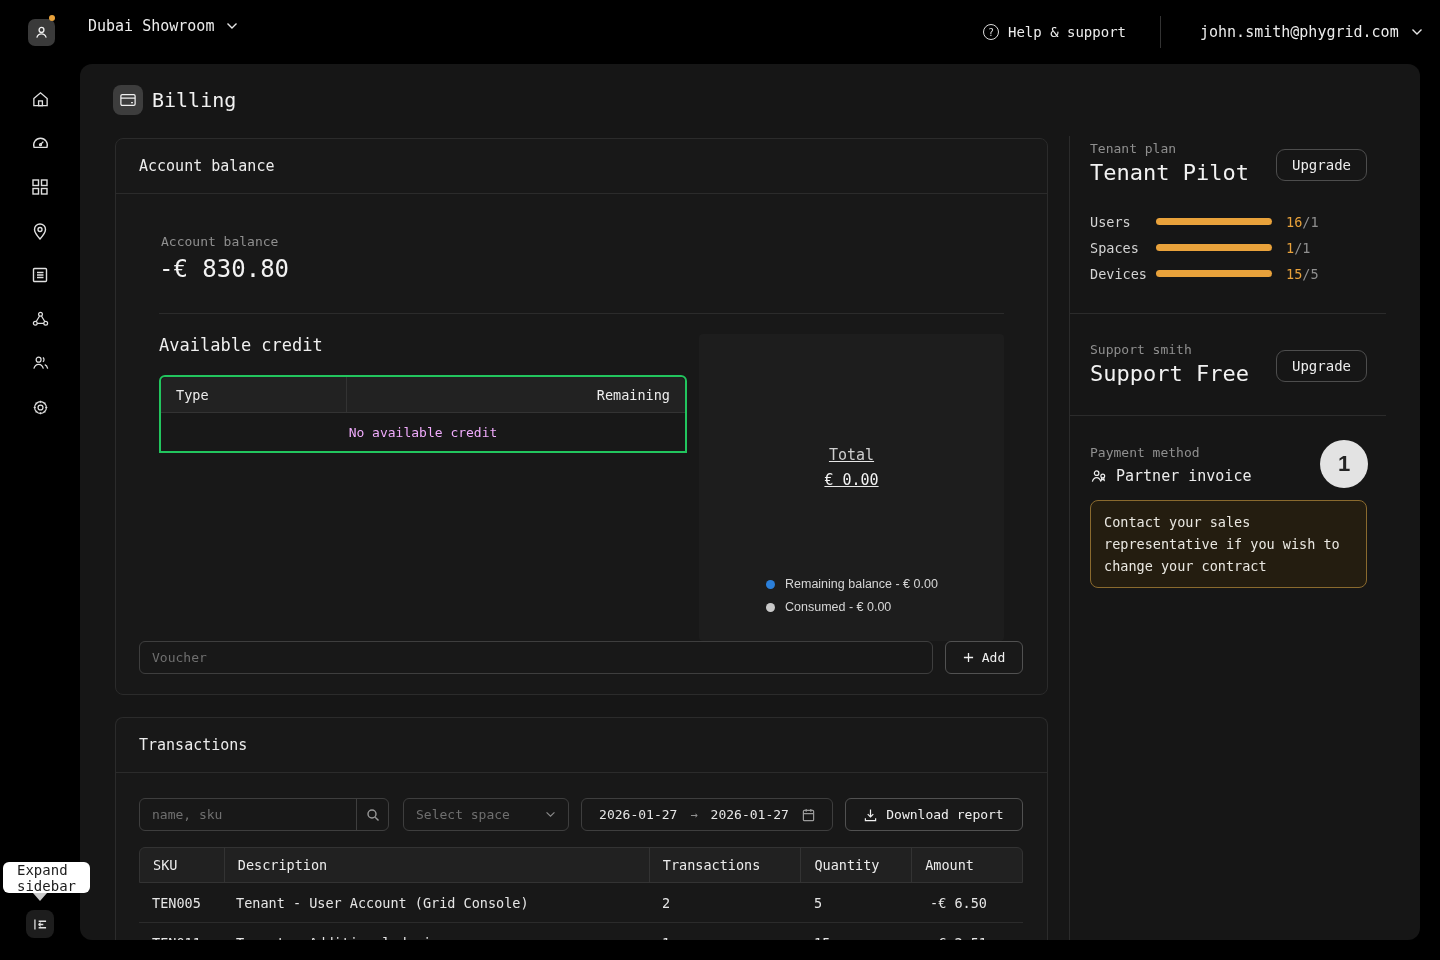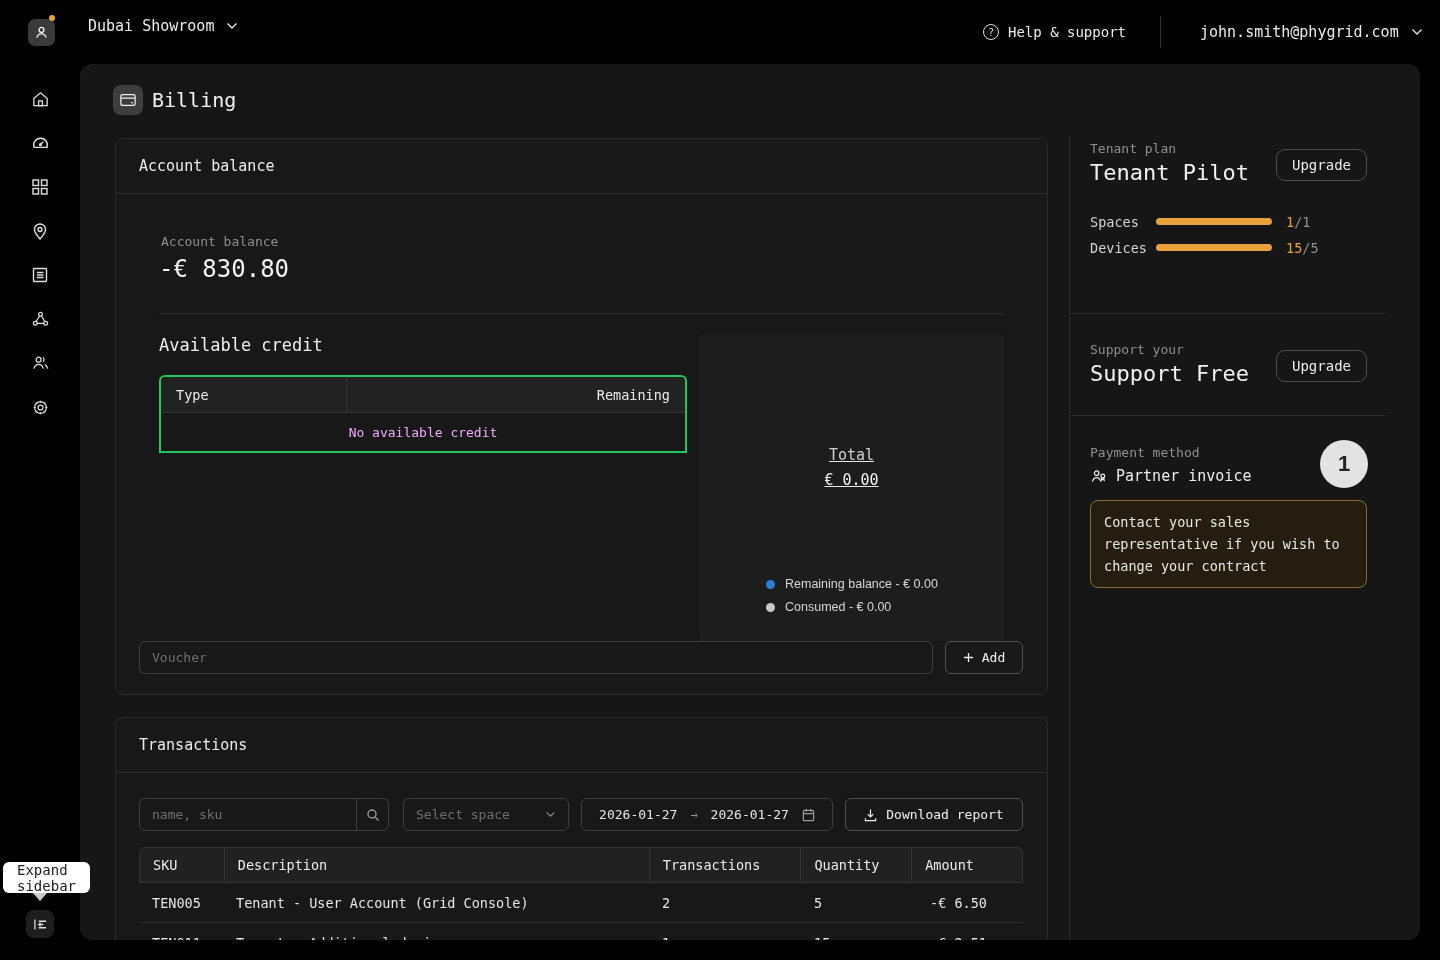--- a/index.html
+++ b/index.html
@@ -388,34 +388,39 @@
   </div>
 
   <div class="v-divider"></div>
 
   <div class="side-label" style="left:1010px; top:77px;">Tenant plan</div>
   <div class="side-big" style="left:1010px; top:96px;">Tenant Pilot</div>
   <div class="upgrade-btn" style="left:1196px; top:85px;">Upgrade</div>
 
   <div class="usage">
     <div class="usage-row">
+      <span class="usage-label">Users</span>
+      <span class="usage-bar"></span>
+      <span class="usage-val"><span class="used">16</span><span>/1</span></span>
+    </div>
+    <div class="usage-row">
       <span class="usage-label">Spaces</span>
       <span class="usage-bar"></span>
       <span class="usage-val"><span class="used">1</span><span>/1</span></span>
     </div>
     <div class="usage-row">
       <span class="usage-label">Devices</span>
       <span class="usage-bar"></span>
       <span class="usage-val"><span class="used">15</span><span>/5</span></span>
     </div>
   </div>
 
   <div class="divider-h" style="left:990px; width:316px; top:249px;"></div>
 
-  <div class="side-label" style="left:1010px; top:278px;">Support your</div>
+  <div class="side-label" style="left:1010px; top:278px;">Support smith</div>
   <div class="side-big" style="left:1010px; top:297px;">Support Free</div>
   <div class="upgrade-btn" style="left:1196px; top:286px;">Upgrade</div>
 
   <div class="divider-h" style="left:990px; width:316px; top:351px;"></div>
 
   <div class="side-label" style="left:1010px; top:381px;">Payment method</div>
   <div class="payment-row">
     <span>
       <svg width="17" height="17" viewBox="0 0 18 18" fill="none" stroke="#ececec" stroke-width="1.3">
         <circle cx="7" cy="5.5" r="2.4"></circle>

